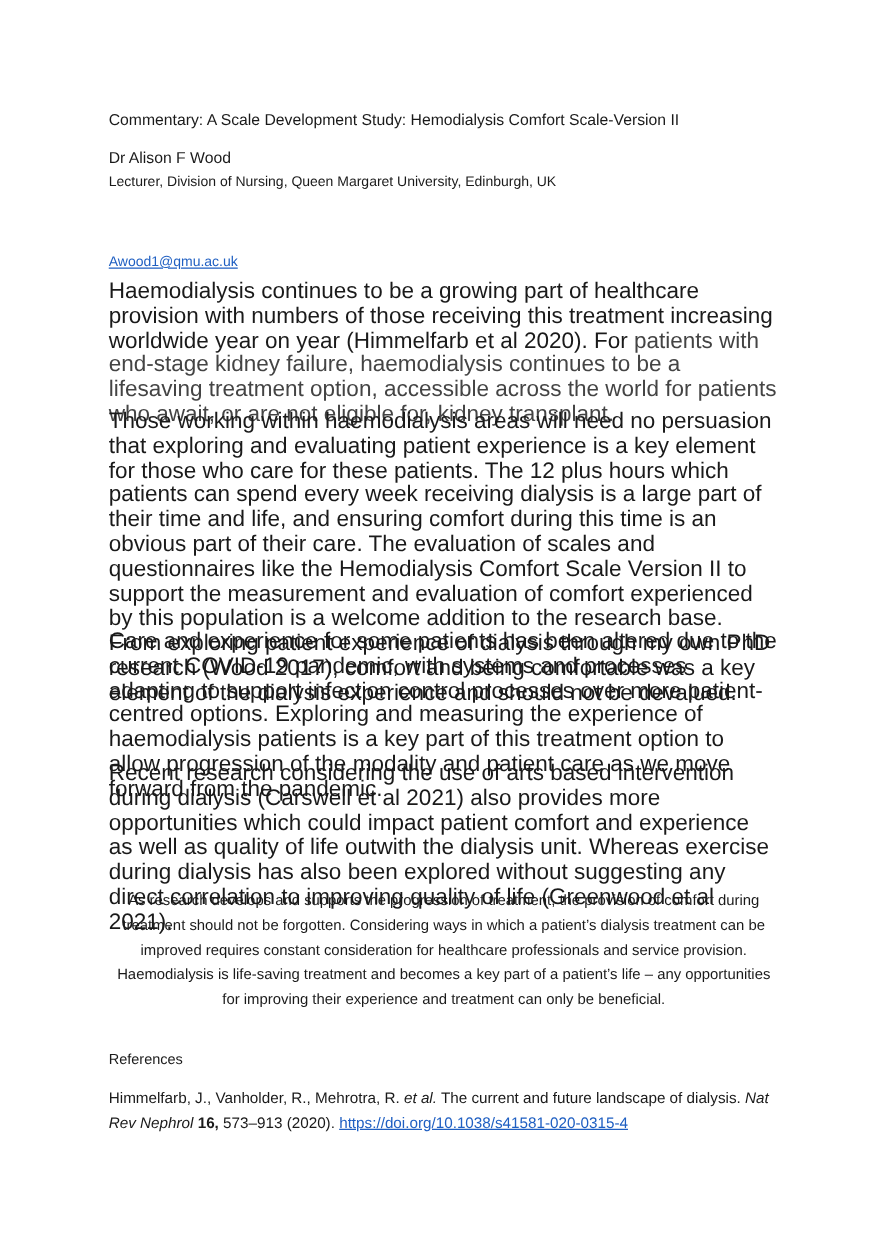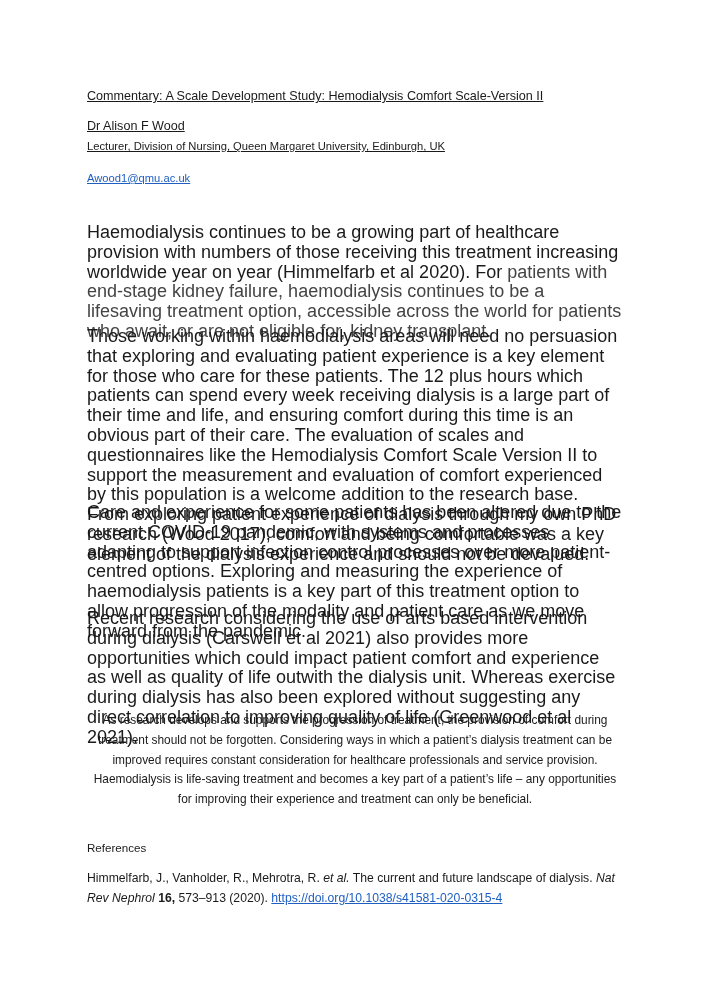--- a/index.html
+++ b/index.html
@@ -1,21 +1,21 @@
 <!DOCTYPE html>
 <html><head>
 <meta charset="utf-8">
 <style>
   html, body { margin: 0; padding: 0; background: #ffffff; }
   body { width: 707px; height: 1000px; position: relative; overflow: hidden;
          font-family: "Liberation Sans", "DejaVu Sans", sans-serif; color: #1a1a1a; }
   .page { position: absolute; left: 87px; top: 0; width: 540px; }
-  .hdr { position: absolute; left: 0; font-size: 12.6px; white-space: nowrap; text-decoration: underline; }
+  .hdr { position: absolute; left: 0; font-size: 12.6px; white-space: nowrap; }
   .hdr.small { font-size: 11.2px; }
-  .link { color: #1f5fc2; text-decoration: underline; }
+  .link { color: #1f5fc2; text-decoration: underline; margin-top: 32px; }
   .body-p { position: absolute; left: 0; width: 536px; font-size: 18px; line-height: 19.8px; margin: 0; }
   .body-p.gray-tail .gray { color: #444; }
   .small-p { font-size: 11.9px; line-height: 19.8px; text-align: center; }
   .refs-h { position: absolute; left: 0; top: 841px; font-weight: normal; font-size: 11.6px; }
   .ref { position: absolute; left: 0; top: 869px; width: 540px; font-size: 12.2px; line-height: 19.5px; color: #1a1a1a; }
   .ref i { }
 </style>
 </head>
 <body>
 

